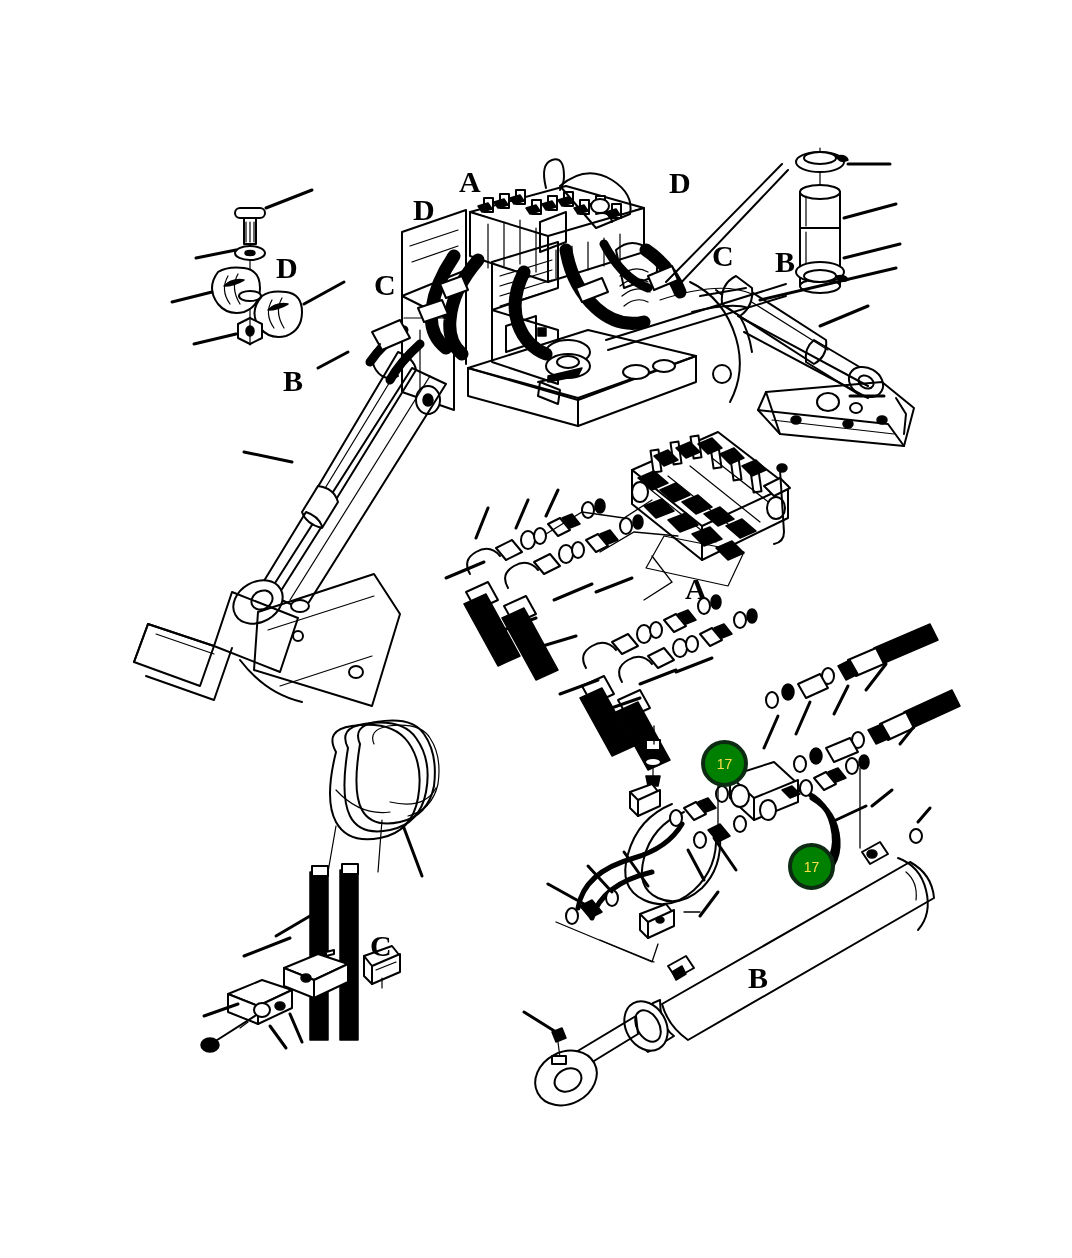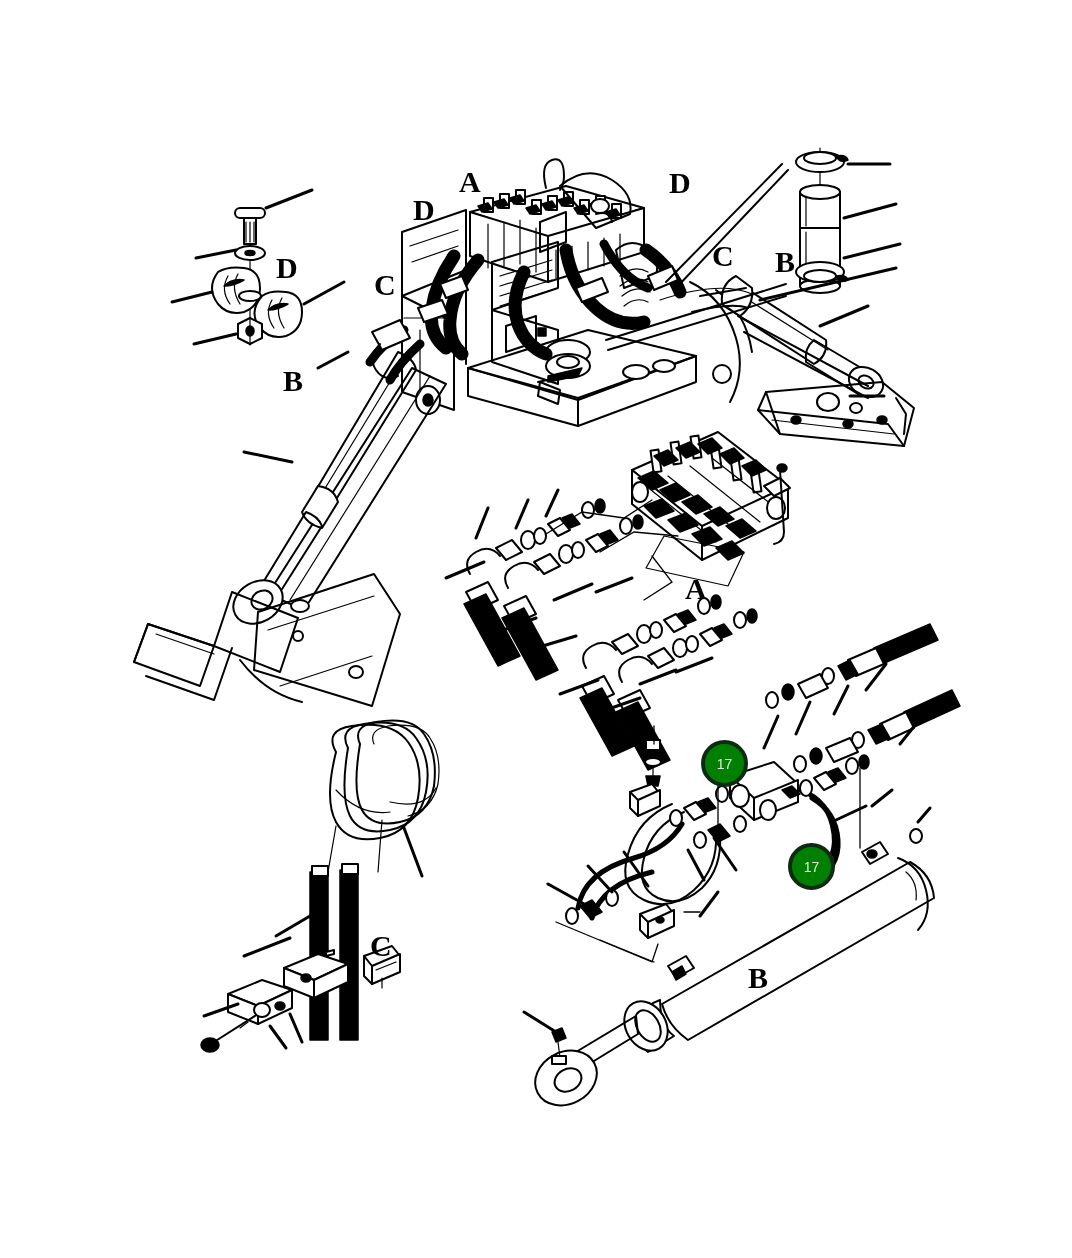--- a/index.html
+++ b/index.html
@@ -23,21 +23,21 @@
   }
 
   
   .badge{
     position:absolute;
     border-radius:50%;
     background:#008000;
     border:4px solid #0d2b12;
     box-sizing:border-box;
     display:flex;align-items:center;justify-content:center;
-    color:#e5e5e5;
+    color:#fde047;
     font-family:"Liberation Sans", sans-serif;
     font-weight:normal;
     line-height:1;
   }
 </style>
 </head>
 <body>
 
 <div id="sheet">
 

